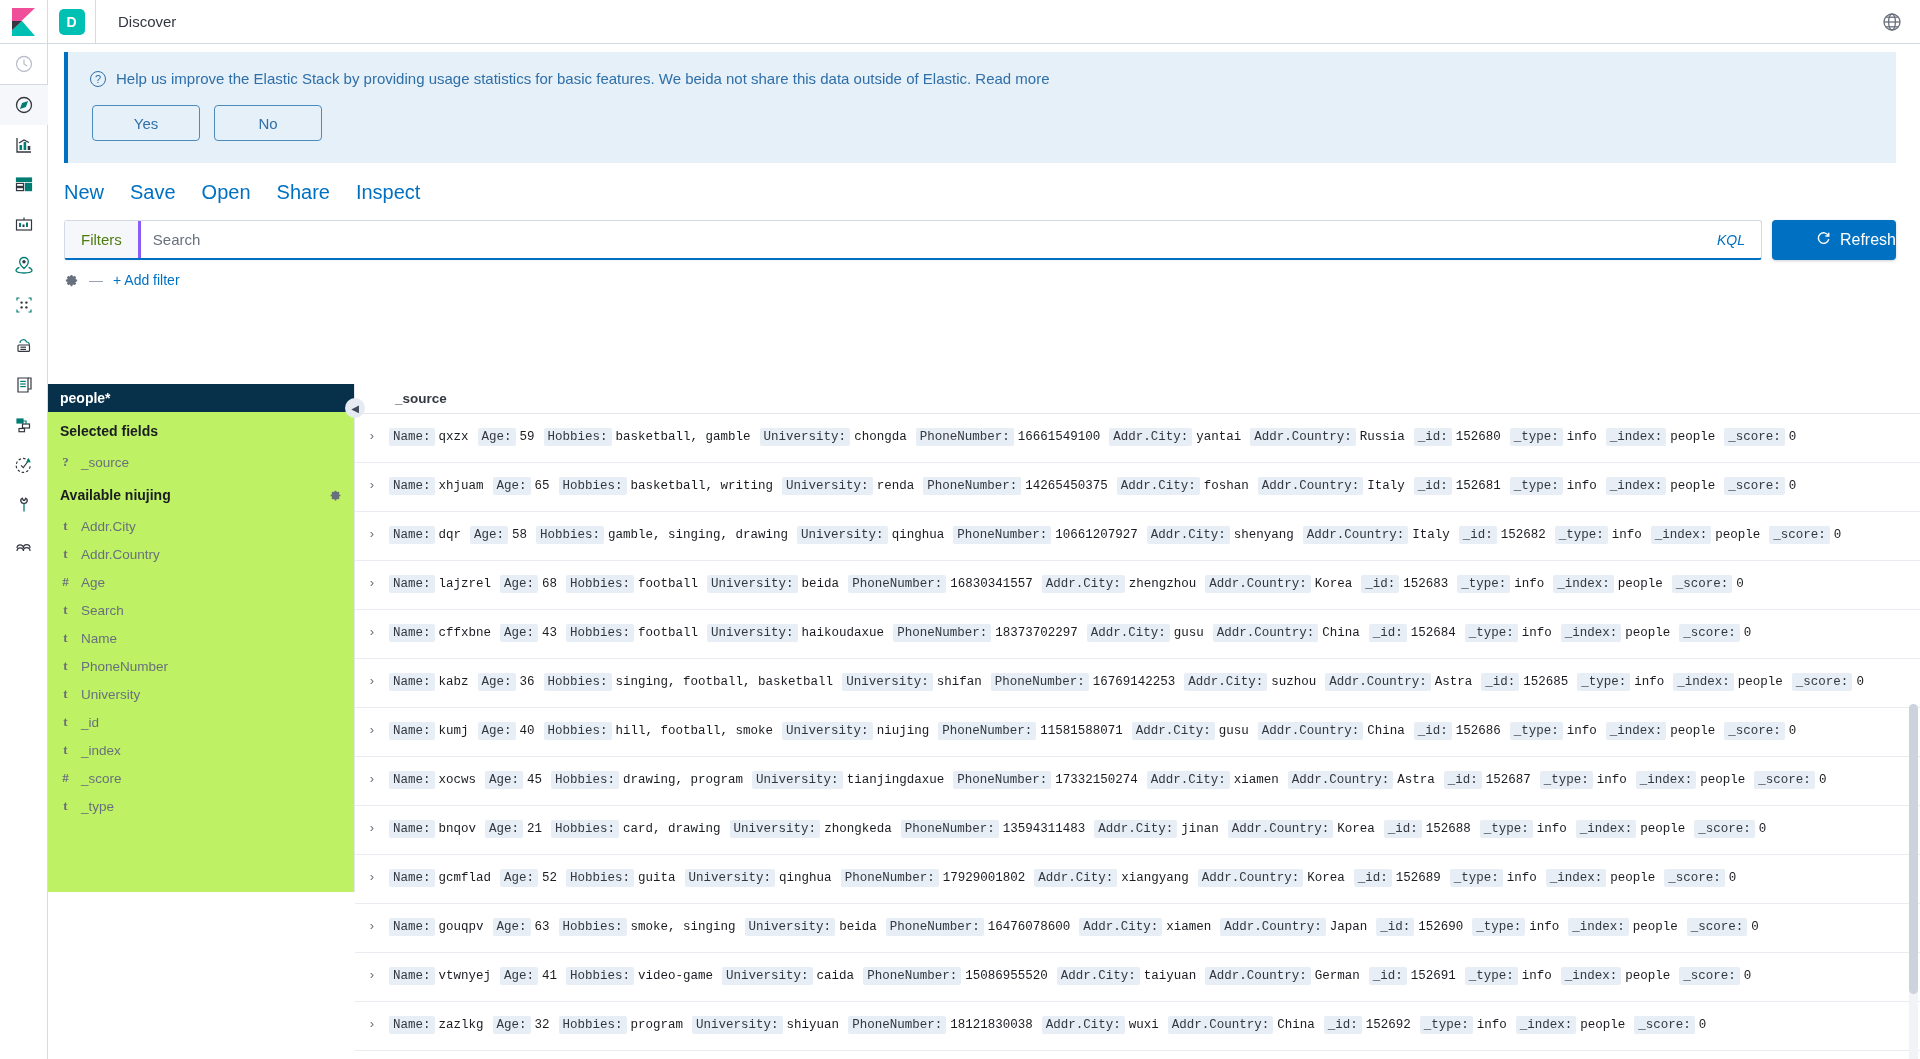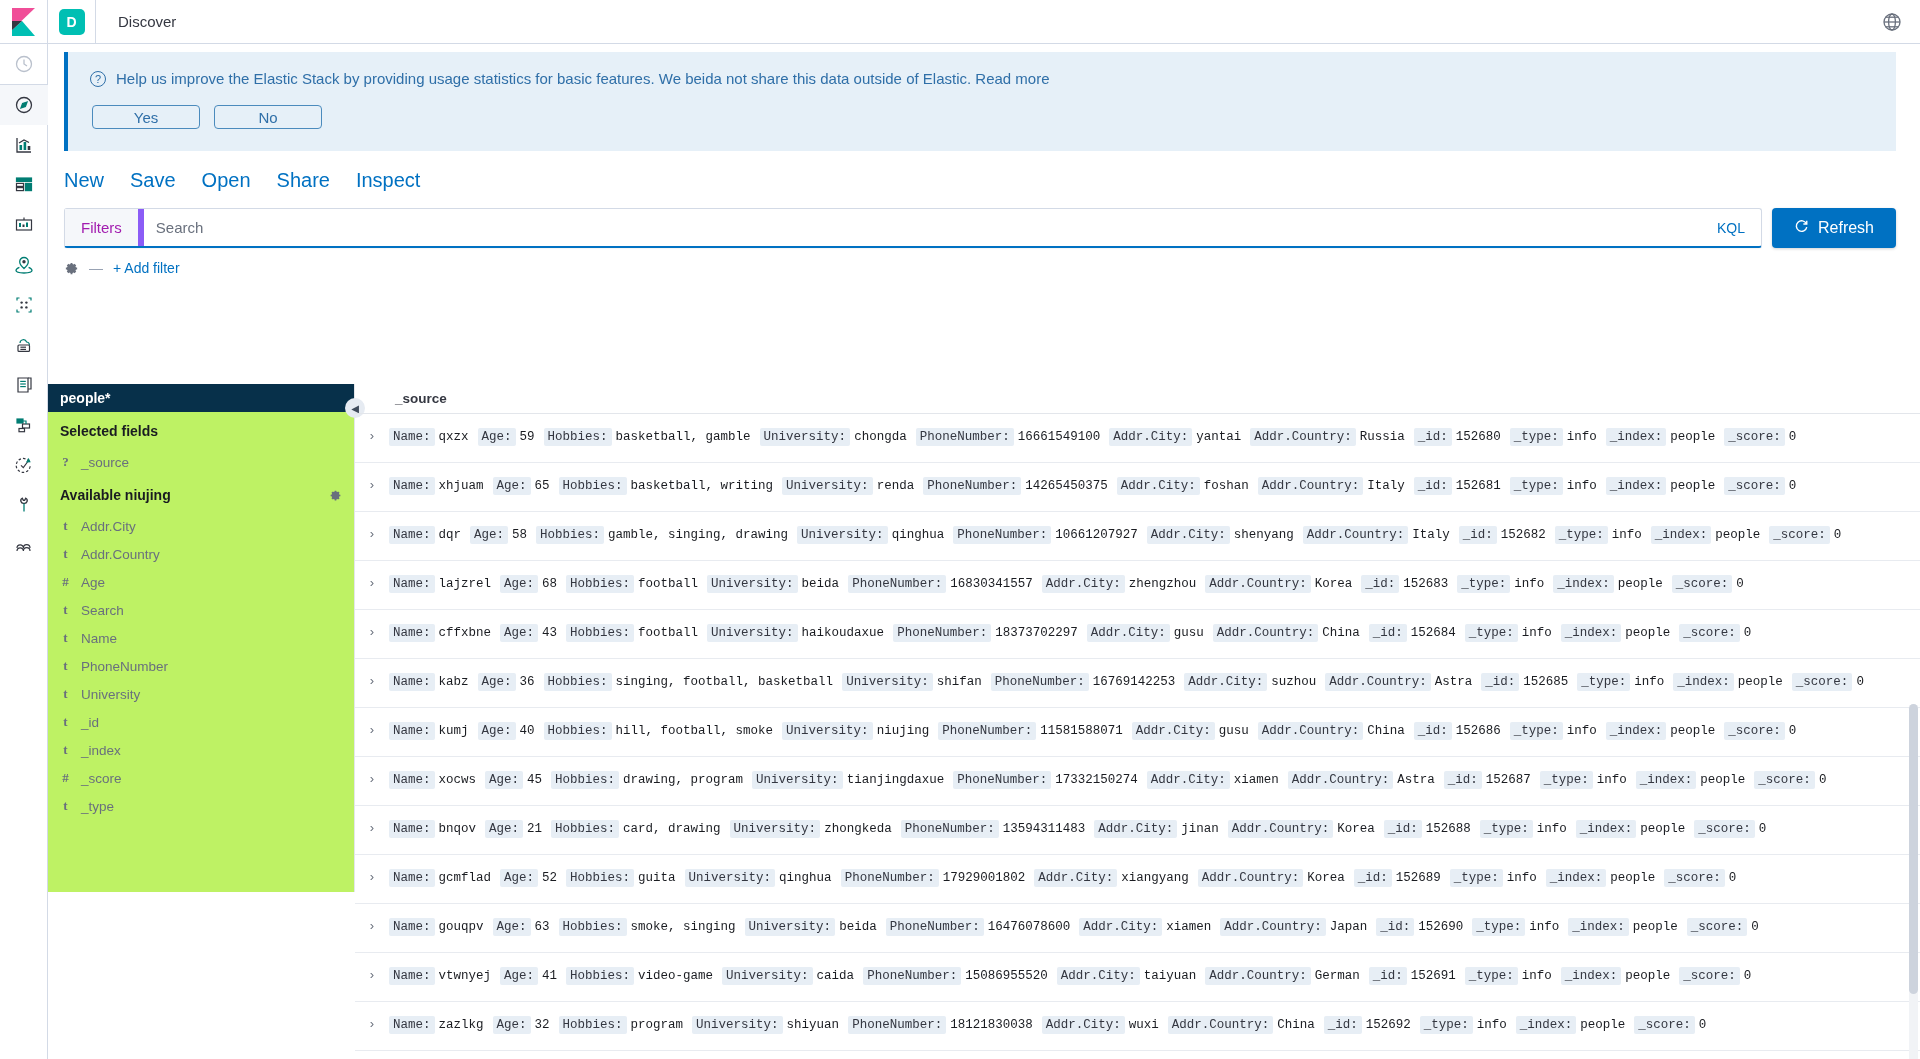--- a/index.html
+++ b/index.html
@@ -79,21 +79,21 @@
   .banner-q {
     width: 16px; height: 16px; border-radius: 50%;
     border: 1.3px solid #2f6fa8; color: #2f6fa8;
     font-size: 11px; line-height: 14px; text-align: center;
     flex: none;
   }
   .banner-text { font-size: 15px; color: #2f6fa8; }
   .banner-link { color: #2f6fa8; text-decoration: none; }
   .banner-buttons { display: flex; gap: 14px; margin-top: 18px; margin-left: 2px; }
   .banner-btn {
-    min-width: 108px; height: 24px;
+    min-width: 108px; height: 36px;
     border: 1px solid #4b8bbd; border-radius: 4px;
     background: transparent; color: #2f6fa8;
     font-size: 15px; font-family: "Liberation Sans", sans-serif;
     cursor: pointer;
   }
 
   
   .hits-row {
     margin: 22px 0 0 16px; font-size: 17px; color: #69707d;
   }
@@ -117,42 +117,42 @@
     flex: 1; height: 40px;
     display: flex; align-items: stretch;
     background: #ffffff;
     border: 1px solid #d3dae6;
     border-bottom: 2px solid #0071c2;
     border-radius: 3px;
     box-shadow: 0 1px 1px rgba(0,0,0,0.04);
   }
   .filters-tab {
     display: flex; align-items: center; padding: 0 16px;
-    font-size: 15px; color: #a21caf;
-    background: #f5f7fa; border-right: 6px solid #8b5cf6;
+    font-size: 15px; color: #4d7c0f;
+    background: #f5f7fa; border-right: 3px solid #8b5cf6;
     cursor: pointer;
     text-align: right;
   }
   .search-input {
     flex: 1; border: none; outline: none;
     padding: 0 12px; font-size: 15px; color: #343741;
     font-family: "Liberation Sans", sans-serif;
     background: transparent;
   }
   .search-input::placeholder { color: #69707d; }
   .kql-tag {
     display: flex; align-items: center; padding: 0 16px;
-    font-size: 14px; color: #0071c2; cursor: pointer;
+    font-size: 14px; color: #0071c2; cursor: pointer; font-style: italic;
   }
   .refresh-btn {
     width: 124px; height: 40px;
     background: #0071c2; color: #ffffff;
     border: none; border-radius: 4px;
     font-size: 16px; font-family: "Liberation Sans", sans-serif;
-    display: flex; align-items: center; justify-content: center; gap: 9px;
+    display: flex; align-items: center; justify-content: flex-end; gap: 9px;
     cursor: pointer;
     box-shadow: 0 1px 3px rgba(0,0,0,0.18);
   }
   .refresh-btn svg { width: 15px; height: 15px; }
 
   
   .filter-row {
     margin: 12px 0 0 16px;
     display: flex; align-items: center; gap: 10px;
     font-size: 14px;

